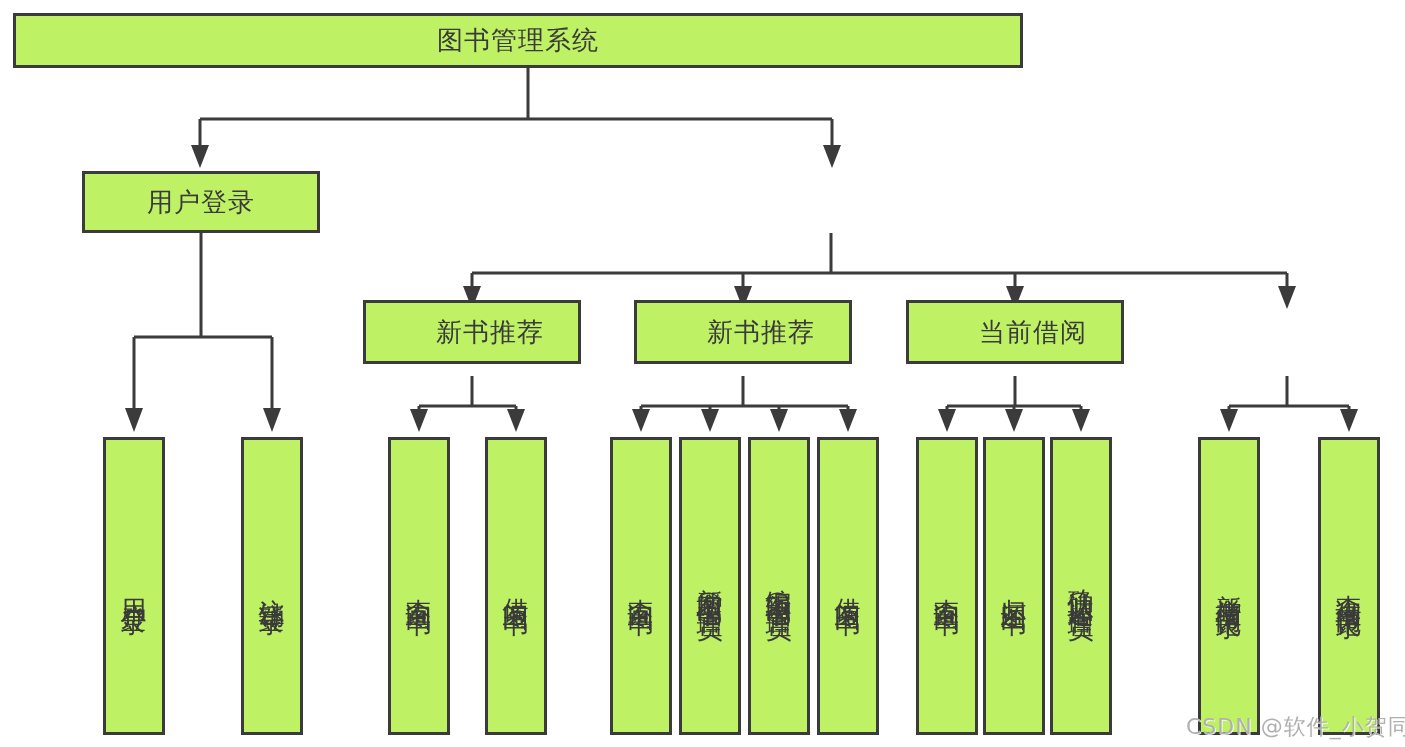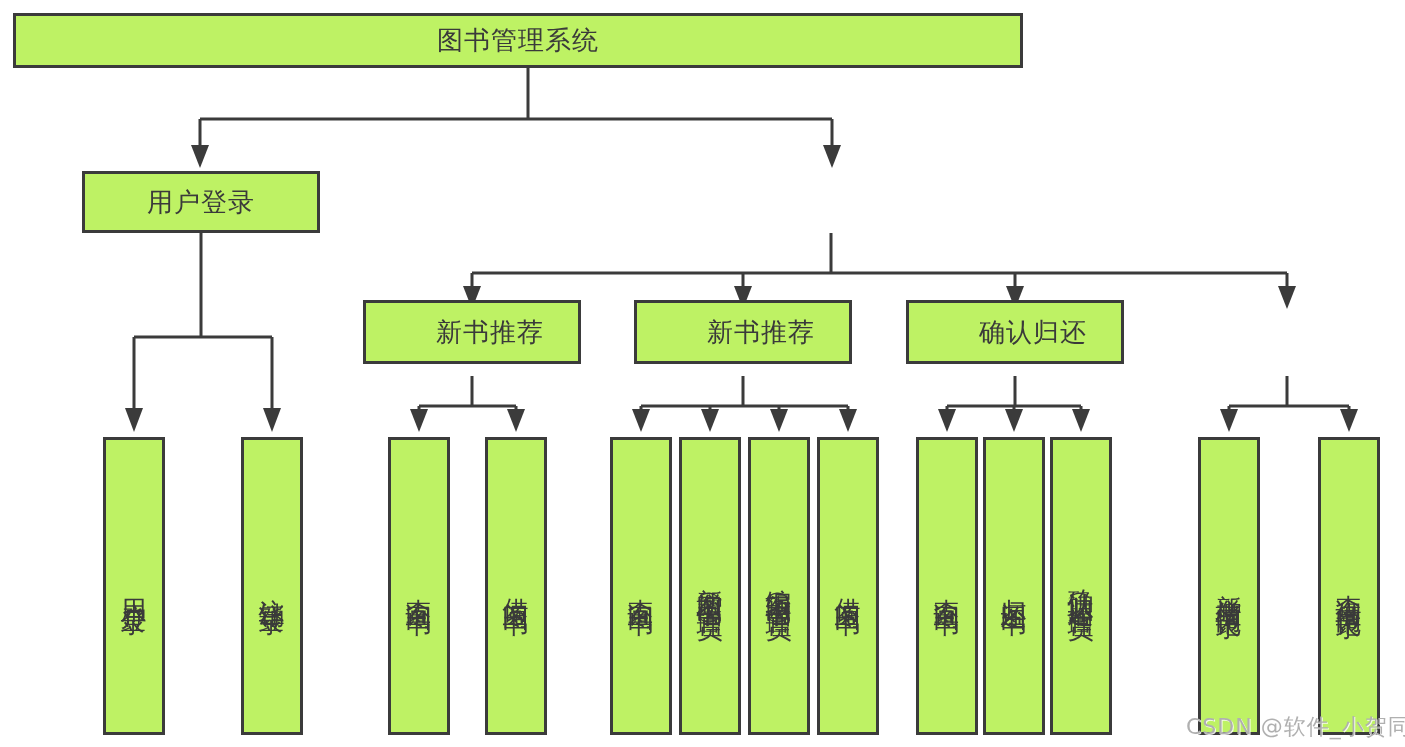--- a/index.html
+++ b/index.html
@@ -132,21 +132,21 @@
     <span>用户登录</span>
   </div>
 
   <div class="node lvl2" style="left:363px">
     <span>新书推荐</span>
   </div>
   <div class="node lvl2" style="left:634px">
     <span>新书推荐</span>
   </div>
   <div class="node lvl2" style="left:906px">
-    <span>确认归还</span>
+    <span>当前借阅</span>
   </div>
 
   <div class="node tall" style="left:103px">
     <span class="vtext">用户登录</span>
   </div>
   <div class="node tall" style="left:241px">
     <span class="vtext">注销登录</span>
   </div>
 
   <div class="node tall" style="left:388px">

